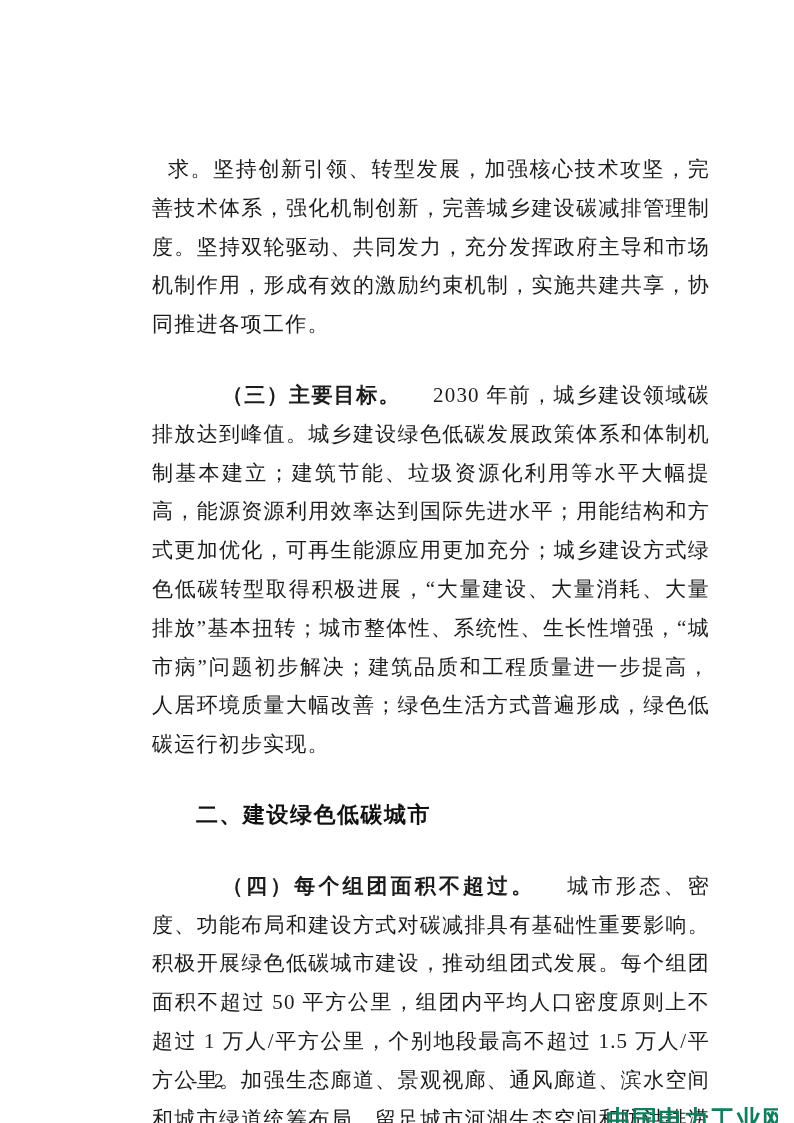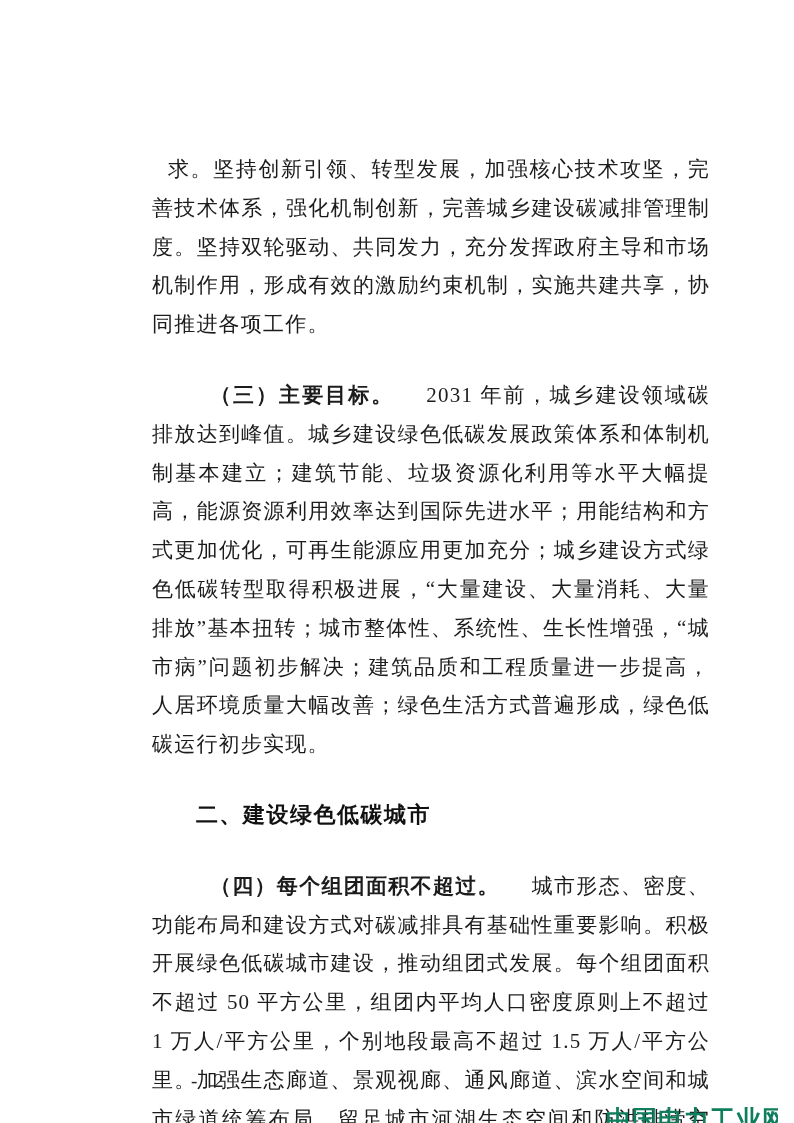--- a/index.html
+++ b/index.html
@@ -23,20 +23,21 @@
     font-size: 21px;
     line-height: 38.8px;
     text-align: justify;
     text-justify: inter-character;
     letter-spacing: 1.2px;
     color: #1c1c1c;
   }
   .indent { text-indent: 2em; }
   .lead {
     font-weight: 700;
+    margin-left: 12px;
   }
   .section-heading {
     font-family: Liberation Sans, sans-serif;
     font-weight: 700;
     font-size: 22px;
     line-height: 38.8px;
     letter-spacing: 1.5px;
     text-indent: 2em;
     color: #111111;
   }
@@ -69,21 +70,21 @@
 </style>
 </head>
 <body>
 
 <div class="page">
 
   <main class="content">
 
     <p class="body-para"><span>求。坚持创新引领、转型发展，加强核心技术攻坚，完善技术体系，强化机制创新，完善城乡建设碳减排管理制度。坚持双轮驱动、共同发力，充分发挥政府主导和市场机制作用，形成有效的激励约束机制，实施共建共享，协同推进各项工作。</span></p>
 
-    <p class="body-para indent"><span class="lead">（三）主要目标。</span><span>2031 年前，城乡建设领域碳排放达到峰值。城乡建设绿色低碳发展政策体系和体制机制基本建立；建筑节能、垃圾资源化利用等水平大幅提高，能源资源利用效率达到国际先进水平；用能结构和方式更加优化，可再生能源应用更加充分；城乡建设方式绿色低碳转型取得积极进展，“大量建设、大量消耗、大量排放”基本扭转；城市整体性、系统性、生长性增强，“城市病”问题初步解决；建筑品质和工程质量进一步提高，人居环境质量大幅改善；绿色生活方式普遍形成，绿色低碳运行初步实现。</span></p>
+    <p class="body-para indent"><span class="lead">（三）主要目标。</span><span>2030 年前，城乡建设领域碳排放达到峰值。城乡建设绿色低碳发展政策体系和体制机制基本建立；建筑节能、垃圾资源化利用等水平大幅提高，能源资源利用效率达到国际先进水平；用能结构和方式更加优化，可再生能源应用更加充分；城乡建设方式绿色低碳转型取得积极进展，“大量建设、大量消耗、大量排放”基本扭转；城市整体性、系统性、生长性增强，“城市病”问题初步解决；建筑品质和工程质量进一步提高，人居环境质量大幅改善；绿色生活方式普遍形成，绿色低碳运行初步实现。</span></p>
 
 
     <h2 class="section-heading">二、建设绿色低碳城市</h2>
 
     <p class="body-para indent"><span class="lead">（四）每个组团面积不超过。</span><span>城市形态、密度、功能布局和建设方式对碳减排具有基础性重要影响。积极开展绿色低碳城市建设，推动组团式发展。每个组团面积不超过 50 平方公里，组团内平均人口密度原则上不超过 1 万人/平方公里，个别地段最高不超过 1.5 万人/平方公里。加强生态廊道、景观视廊、通风廊道、滨水空间和城市绿道统筹布局，留足城市河湖生态空间和防洪排涝空间，组团间的生态廊道应贯通连续，净宽度不少于 100 米。</span></p>
 
   </main>
 
   <div class="page-number">- 2 -</div>
 

